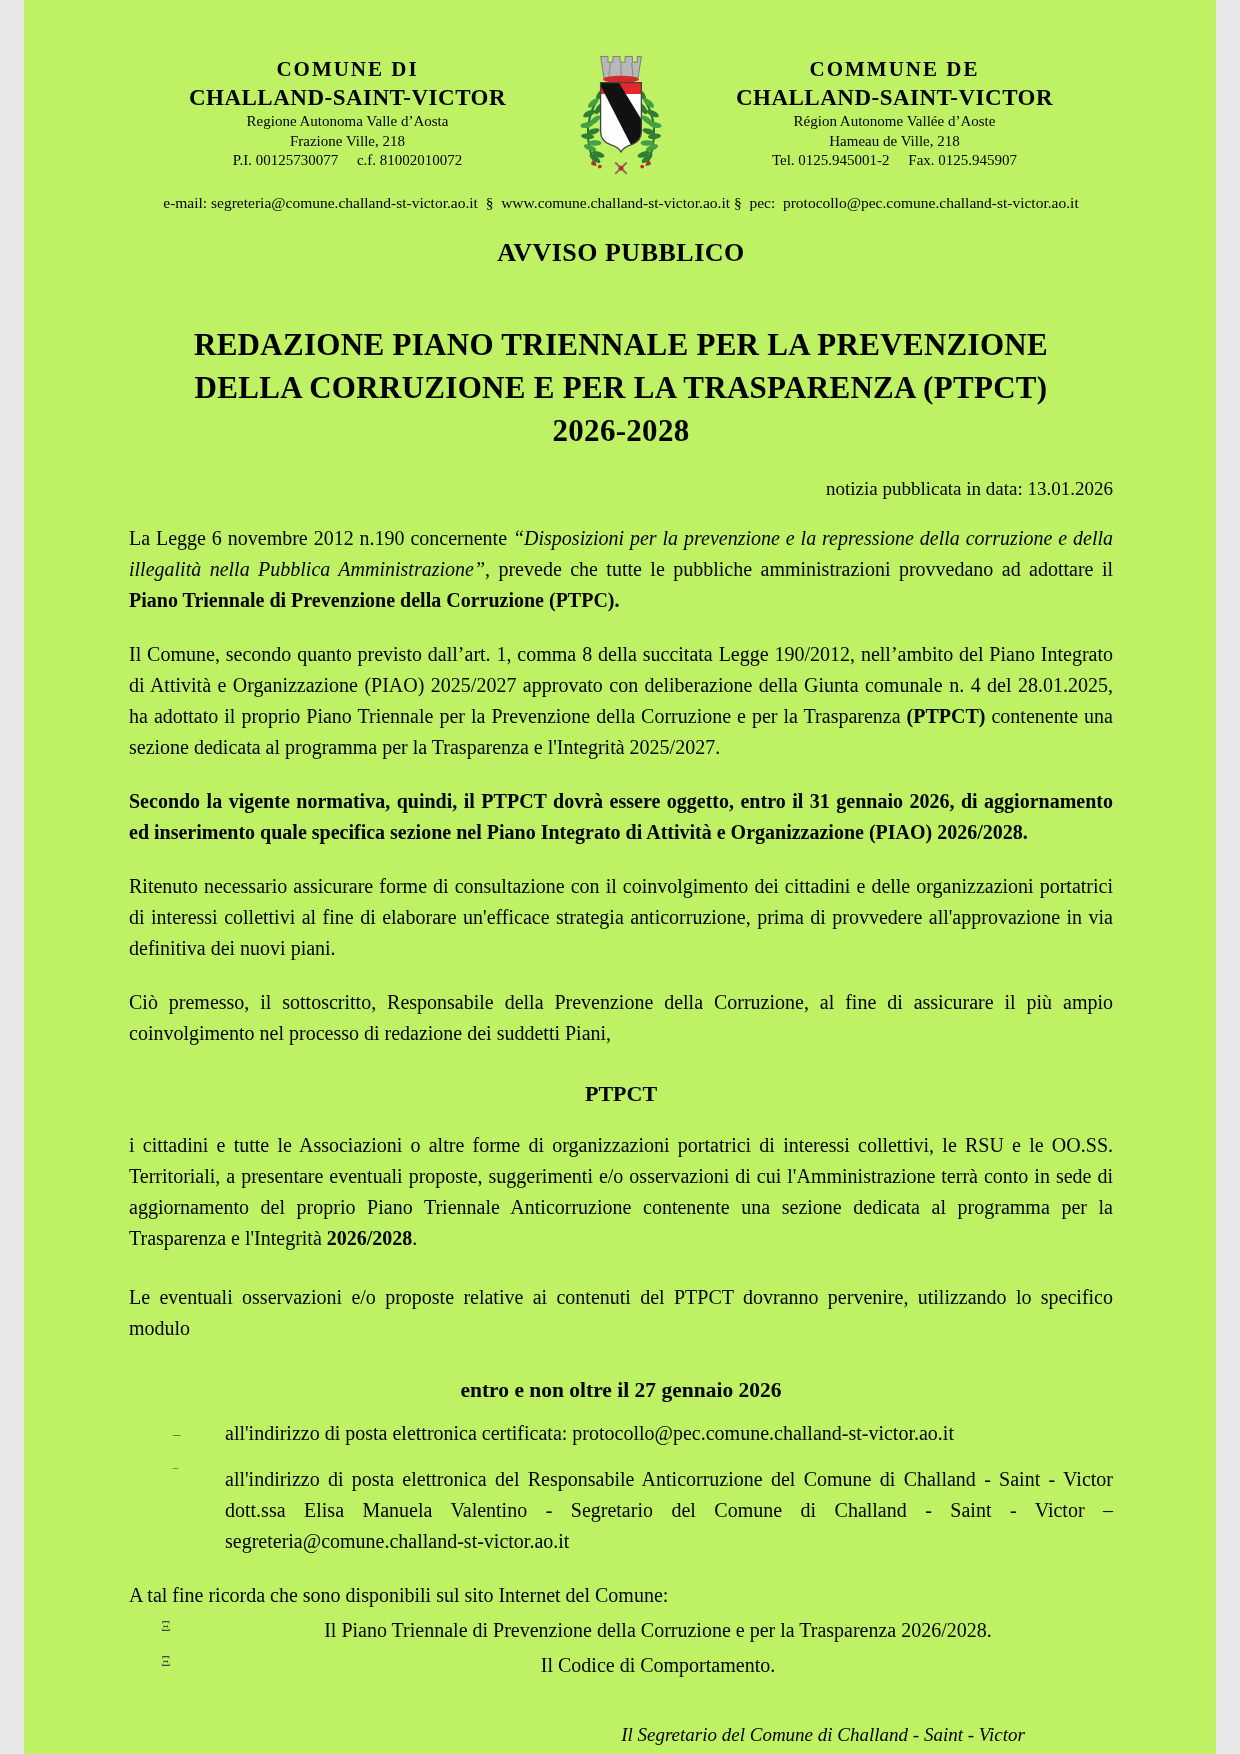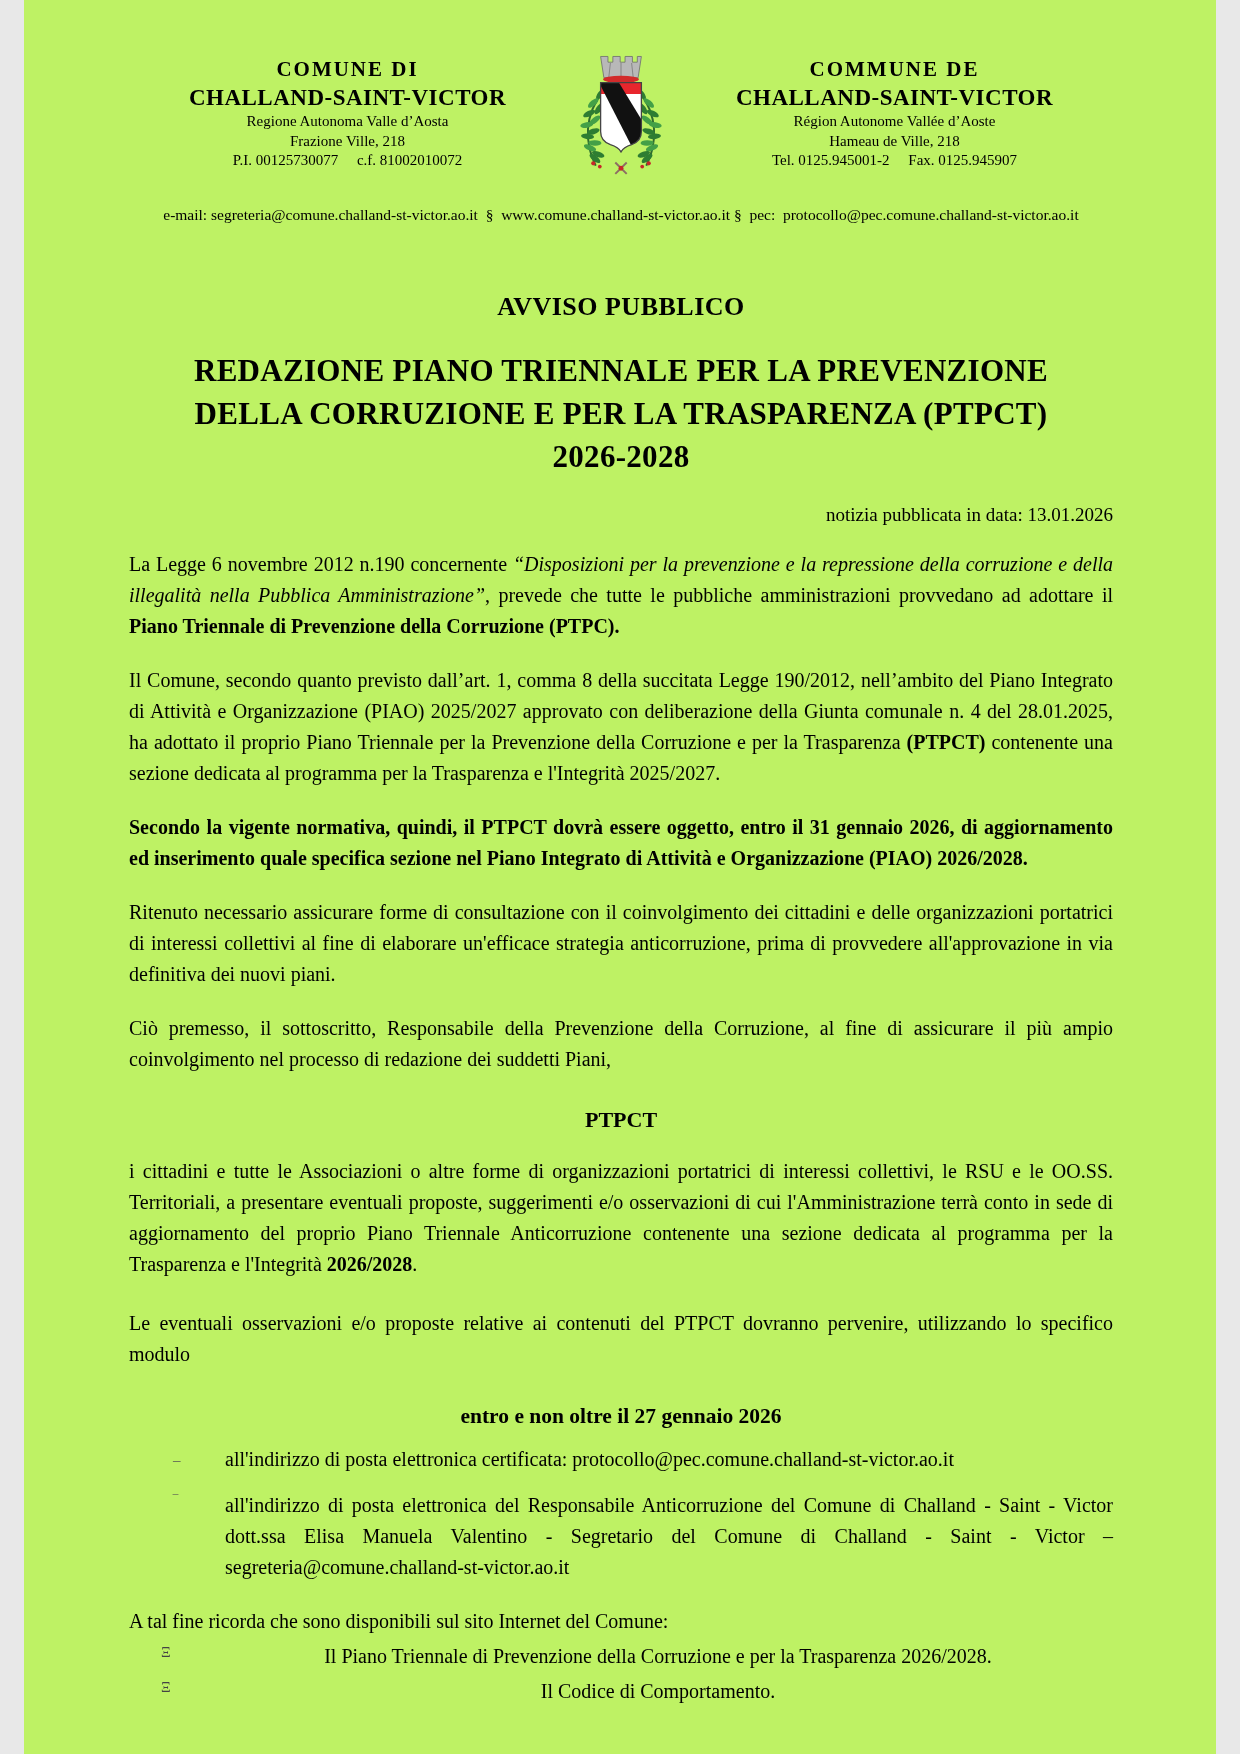--- a/index.html
+++ b/index.html
@@ -9,25 +9,25 @@
     box-sizing:border-box; padding:56px 103px 0 105px; overflow:hidden;
     position:relative;
   }
   
   .letterhead { display:flex; justify-content:space-between; align-items:flex-start; }
   .lh-col { width:440px; text-align:center; line-height:1.28; }
   .lh-l1 { font-size:21px; font-weight:bold; letter-spacing:2px; }
   .lh-l2 { font-size:23px; font-weight:bold; letter-spacing:0.5px; }
   .lh-sub { font-size:15px; }
   .crest-box { width:110px; margin-top:-6px; flex:none; display:flex; justify-content:center; }
-  .contact-line { text-align:center; font-size:15.5px; margin-top:24px; }
+  .contact-line { text-align:center; font-size:15.5px; margin-top:12px; }
 
   
-  .kicker { text-align:center; font-size:26px; font-weight:bold; margin:68px 0 0; letter-spacing:0.5px; }
-  .main-title { text-align:center; font-size:31px; font-weight:bold; margin-top:28px; line-height:1.38; letter-spacing:0.3px; }
+  .kicker { text-align:center; font-size:26px; font-weight:bold; margin:26px 0 0; letter-spacing:0.5px; }
+  .main-title { text-align:center; font-size:31px; font-weight:bold; margin-top:56px; line-height:1.38; letter-spacing:0.3px; }
   .pubdate { text-align:right; font-size:19px; margin-top:26px; }
 
   
   .para { font-size:20px; text-align:justify; line-height:1.55; margin:23px 0 0; }
   .b { font-weight:bold; }
   .it { font-style:italic; }
   .center-head { text-align:center; font-weight:bold; font-size:22px; margin-top:32px; }
   .deadline { font-size:21.5px; margin-top:34px; }
 
   

